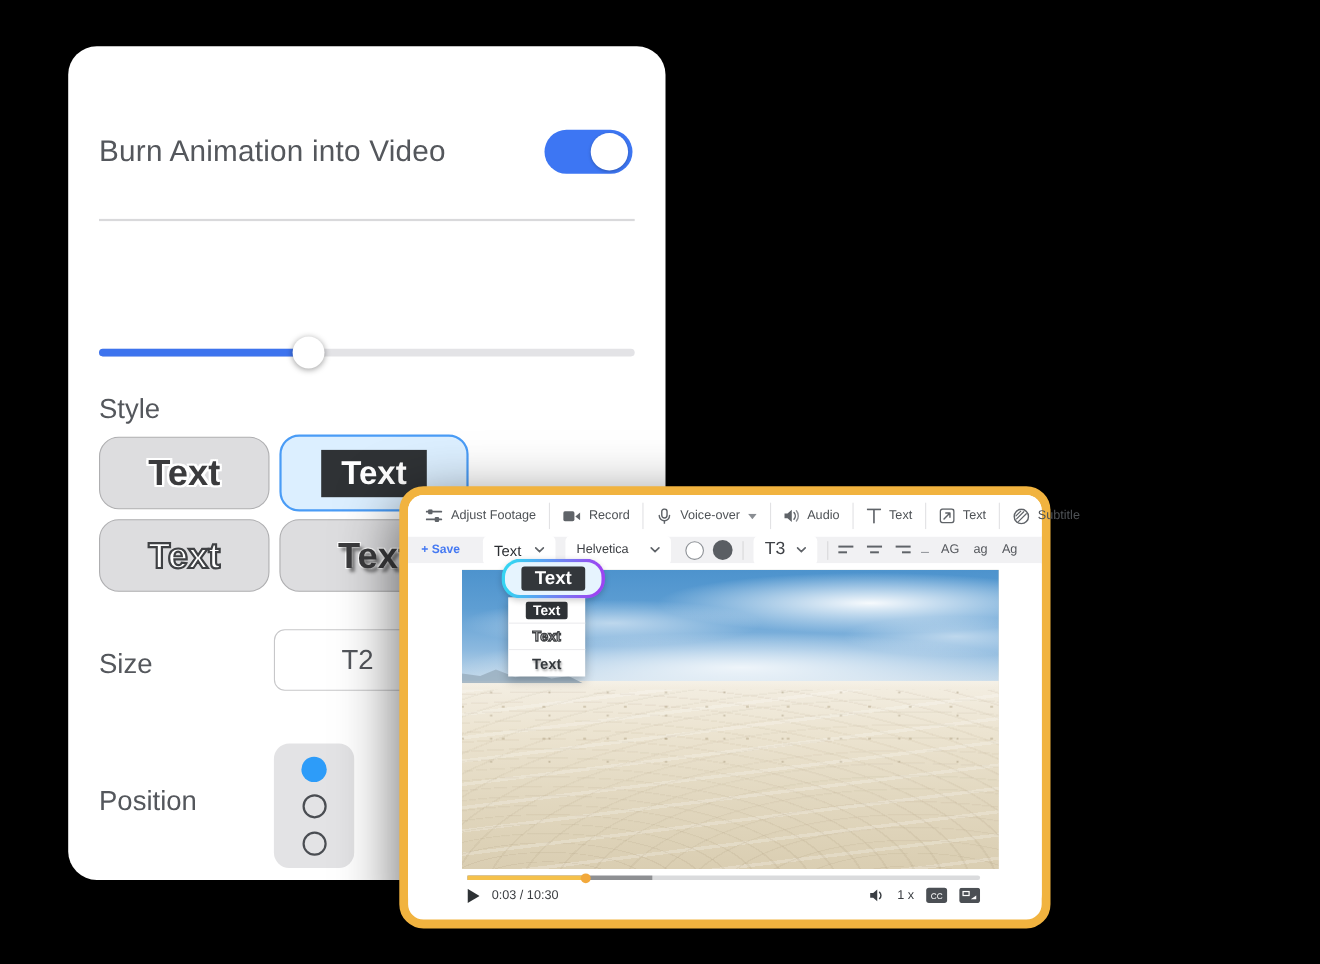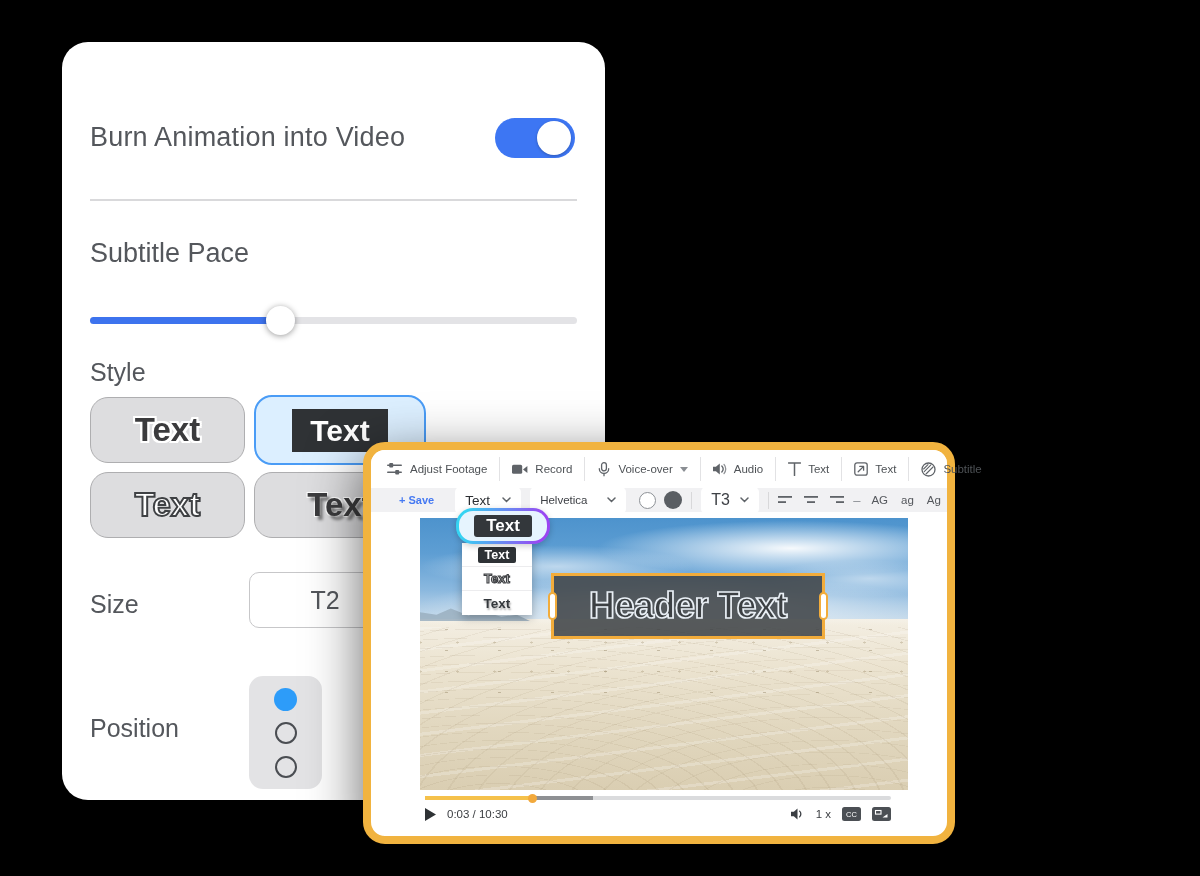--- a/index.html
+++ b/index.html
@@ -52,21 +52,21 @@
     position:absolute; left:363px; top:402px; width:592px; height:402px; z-index:10;
     background:#fff; border:8px solid #F1B33F; border-radius:22px;
     box-shadow:0 16px 55px rgba(0,0,0,.6);
     margin-top:40px;
   }
   .toolbar1 { height:38px; display:flex; align-items:center; padding:0 4px; background:#fff;
     border-radius:14px 14px 0 0; }
   .tb-item { display:flex; align-items:center; gap:7px; padding:0 12px; font-size:11.5px; color:#4E5256;
     white-space:nowrap; cursor:pointer; }
   .tb-sep { width:1px; height:24px; background:#E2E2E4; flex:none; }
-  .toolbar2 { height:24px; background:#F1F1F3; display:flex; align-items:center; gap:9px; padding-left:16px;
+  .toolbar2 { height:24px; background:#F1F1F3; display:flex; align-items:center; gap:9px; 
     font-size:11px; color:#54575C; }
   .save-btn { color:#4579F2; font-size:11px; font-weight:600; padding:0 12px 0 12px; cursor:pointer; white-space:nowrap; }
   .fb-box { background:#fff; border-radius:5px; height:27px; display:flex; align-items:center;
     justify-content:space-between; padding:0 10px; cursor:pointer; }
   .fb-text { width:66px; font-size:13.5px; font-weight:500; color:#2B2E32; }
   .fb-font { width:96px; font-size:11.5px; color:#3E4146; }
   .fb-size { width:58px; font-size:16px; color:#3E4146; }
   .circle-outline { width:17px; height:17px; border-radius:50%; background:#fff; border:1.5px solid #8D9196; cursor:pointer; }
   .circle-filled { width:18px; height:18px; border-radius:50%; background:#5A5E63; cursor:pointer; }
   .vdiv { width:1px; height:17px; background:#D8D8DA; flex:none; }
@@ -147,21 +147,20 @@
 
 <div id="app">
 
   <div id="subtitle-card">
     <div class="lbl burn-label">Burn Animation into Video</div>
     <div class="toggle">
       <div class="knob"></div>
     </div>
     <div class="divider"></div>
 
-    <div class="lbl pace-label">Subtitle Pace</div>
     <div class="slider">
       <div class="track"></div>
       <div class="fill"></div>
       <div class="knob"></div>
     </div>
 
     <div class="lbl style-label">Style</div>
 
     <div class="style-btn" style="left:28px;top:355px;width:155px;height:66px;">
       <span class="st-halo">Text</span>
@@ -312,25 +311,20 @@
     <div class="stage">
       <div class="video">
         <div class="sand"></div>
         <div class="tracks"></div>
         <div class="specks"></div>
         <div class="dune-band"></div>
         <div class="sky"></div>
         <div class="mountain"></div>
       </div>
 
-      <div class="header-box">
-        <span class="header-text">Header Text</span>
-        <div class="handle left"></div>
-        <div class="handle right"></div>
-      </div>
 
       <div class="dd-pill">
         <span class="st-darkbox">Text</span>
       </div>
       <div class="dd-panel">
         <div class="dd-item">
           <span class="dd-box">Text</span>
         </div>
         <div class="dd-item">
           <span class="dd-outline">Text</span>

